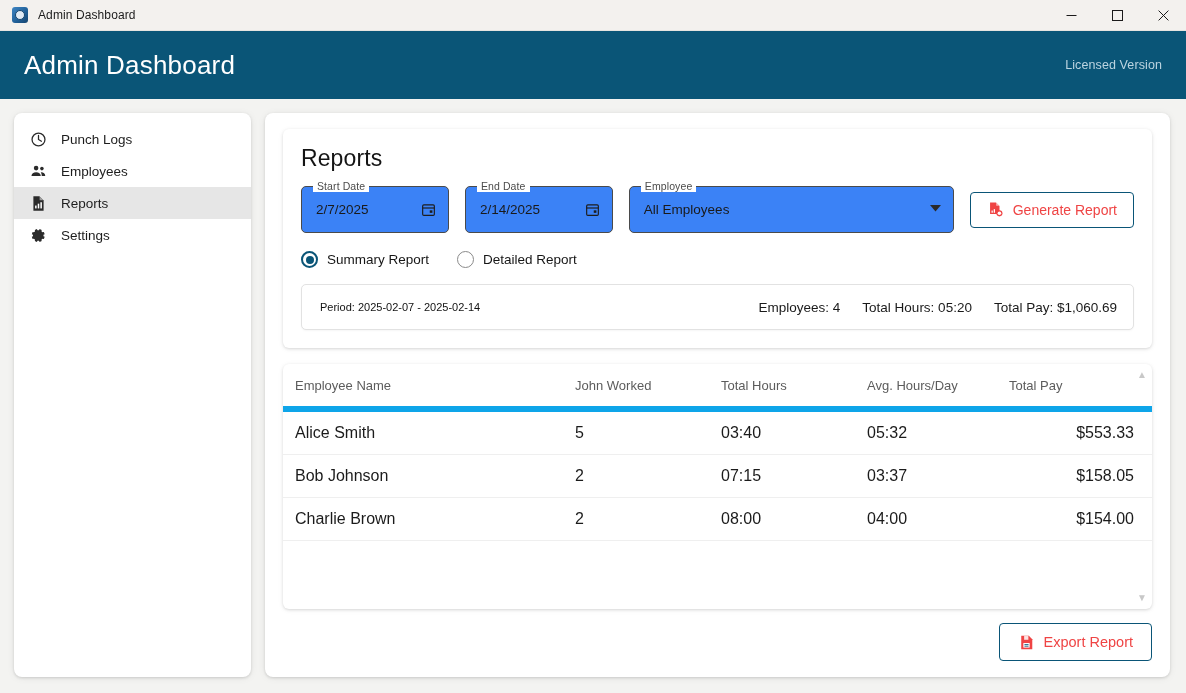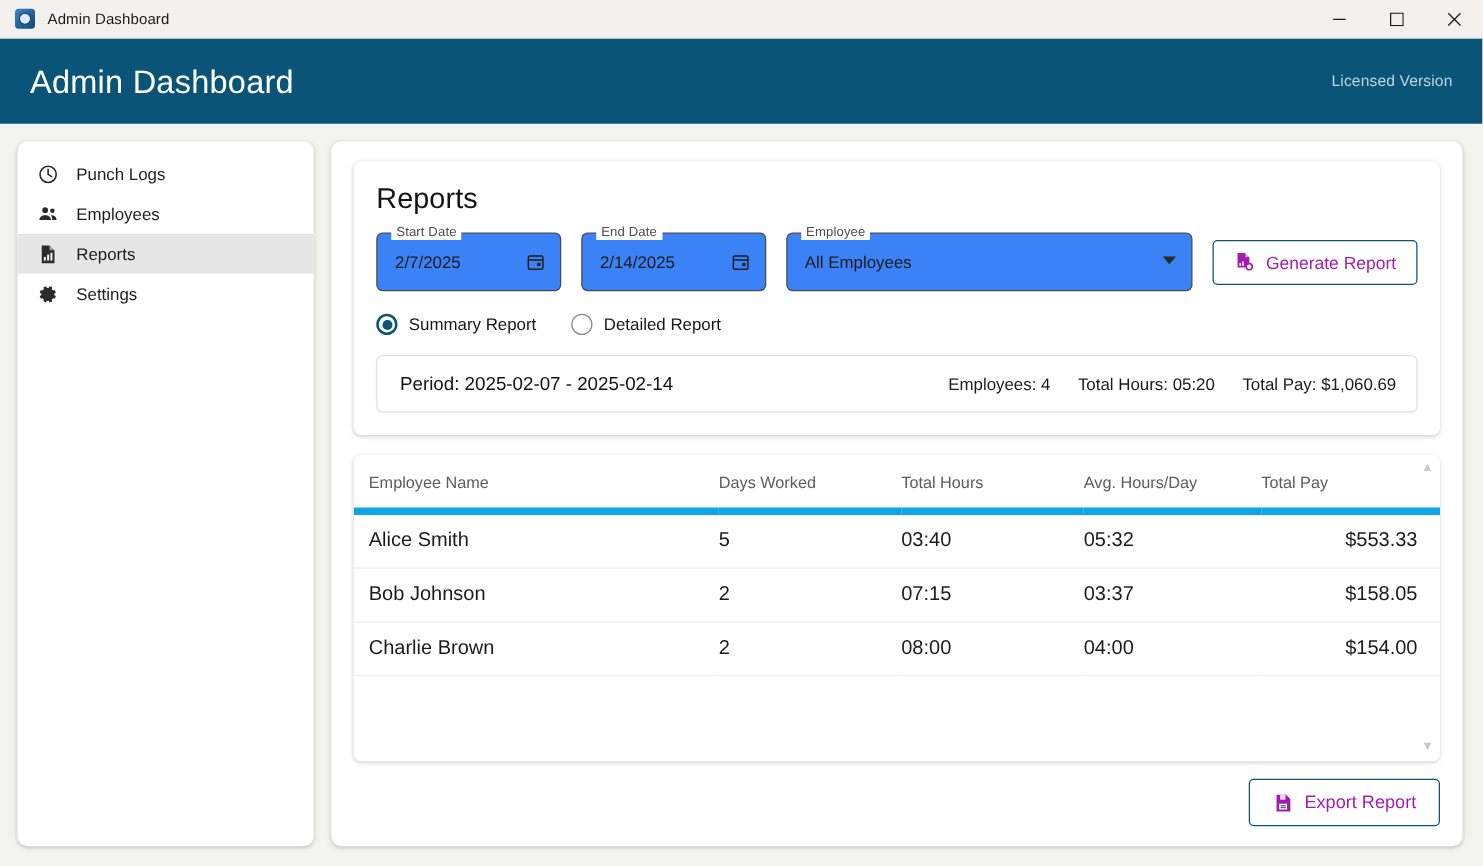--- a/index.html
+++ b/index.html
@@ -132,21 +132,21 @@
   .chev { color: #2a2a2a; font-size: 9px; line-height: 1; }
 
   .btn {
     display: inline-flex; align-items: center; justify-content: center;
     gap: 9px;
     height: 36px;
     padding: 0 16px;
     border: 1px solid #0a5577;
     border-radius: 4px;
     background: #fff;
-    color: #a21caf;
+    color: #ef4444;
     font-size: 14px;
     font-family: "Liberation Sans", sans-serif;
     cursor: pointer;
     white-space: nowrap;
   }
   .btn svg { display: block; }
 
   
   .radios { display: flex; align-items: center; gap: 28px; margin-top: 18px; }
   .radio { display: flex; align-items: center; gap: 9px; cursor: pointer; }
@@ -166,21 +166,21 @@
   .summary {
     margin-top: 16px;
     height: 46px;
     border: 1px solid #e2e2e2;
     border-radius: 5px;
     background: #fff;
     display: flex; align-items: center;
     padding: 0 16px 0 18px;
     box-shadow: 0 1px 2px rgba(0,0,0,.04);
   }
-  .summary-period { font-size: 15px; color: #121212; }
+  .summary-period { font-size: 11px; color: #121212; }
   .summary-spacer { flex: 1; }
   .summary-stats { display: flex; gap: 22px; }
   .summary-stats span { font-size: 13.5px; color: #1a1a1a; }
 
   
   .table-panel {
     margin-top: 16px;
     flex: 1; min-height: 0;
     background: #fff;
     border-radius: 6px;
@@ -386,21 +386,21 @@
           </span>
         </div>
 
       </div>
 
       <div class="table-panel">
         <table>
           <thead>
             <tr>
               <th class="c-name">Employee Name</th>
-              <th class="c-days">Days Worked</th>
+              <th class="c-days">John Worked</th>
               <th class="c-hours">Total Hours</th>
               <th class="c-avg">Avg. Hours/Day</th>
               <th class="c-pay">Total Pay</th>
             </tr>
           </thead>
           <tbody>
             <tr>
               <td class="c-name">Alice Smith</td>
               <td class="c-days">5</td>
               <td class="c-hours">03:40</td>

